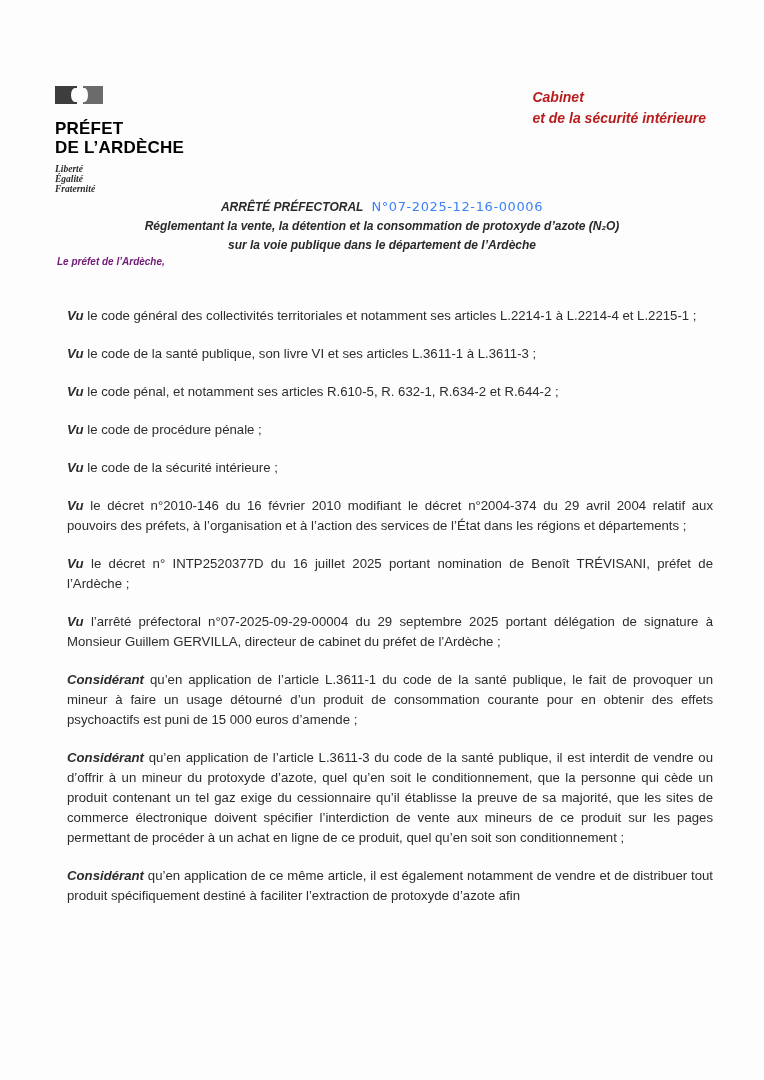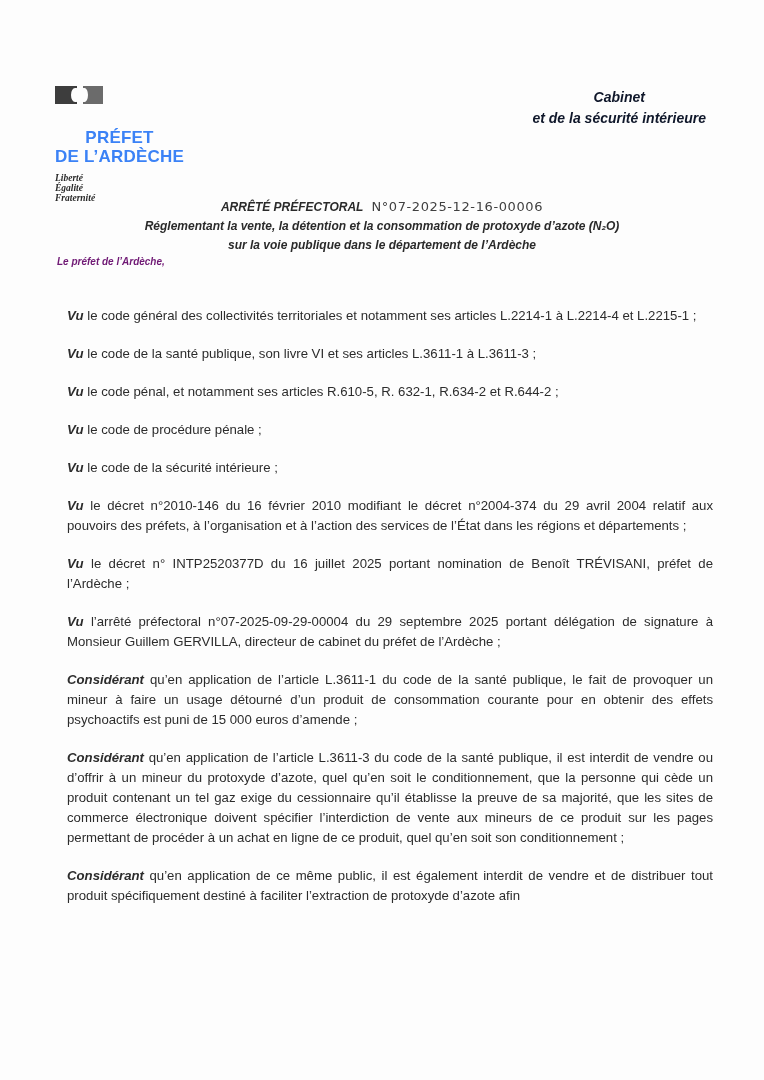--- a/index.html
+++ b/index.html
@@ -10,35 +10,35 @@
   
   .logo { position: absolute; left: 55px; top: 86px; }
   .emblem { display: flex; width: 50px; height: 18px; }
   .emblem .l { width: 22px; height: 18px; background: #3d3d3d; position: relative; }
   .emblem .l::after { content: ""; position: absolute; right: -2px; top: 2px; width: 8px; height: 14px;
                       background: #fdfdfd; border-radius: 60% 40% 40% 60%; }
   .emblem .gap { width: 6px; }
   .emblem .r { width: 20px; height: 18px; background: #6b6b6b; position: relative; }
   .emblem .r::before { content: ""; position: absolute; left: -2px; top: 2px; width: 7px; height: 14px;
                        background: #fdfdfd; border-radius: 40% 60% 60% 40%; }
-  .logo-title { font-weight: bold; font-size: 17px; line-height: 19px; color: #3b82f6; margin-top: 24px; letter-spacing: 0.2px; text-align: center; }
+  .logo-title { font-weight: bold; font-size: 17px; line-height: 19px; color: #000000; margin-top: 15px; letter-spacing: 0.2px; }
   .motto { font-family: "Liberation Serif", serif; font-style: italic; font-weight: bold;
            font-size: 9.5px; line-height: 10px; color: #2a2a2a; margin-top: 7px; }
 
   
-  .service { position: absolute; right: 58px; top: 87px; text-align: center;
-             font-style: italic; font-weight: bold; font-size: 14px; line-height: 21px; color: #0f172a; }
+  .service { position: absolute; right: 58px; top: 87px; text-align: left;
+             font-style: italic; font-weight: bold; font-size: 14px; line-height: 21px; color: #b91c1c; }
 
   
   .title-block { position: absolute; left: 0; width: 764px; top: 197px; text-align: center;
                  font-style: italic; font-weight: bold; font-size: 12px; line-height: 19px; color: #2a2a2a; }
   .title-line { position: relative; }
   .arrete-label { }
   .handwritten { font-family: "DejaVu Sans", sans-serif; font-style: normal; font-weight: normal;
-                 color: #404040; font-size: 13px; letter-spacing: 0.6px; margin-left: 8px; }
+                 color: #3b82f6; font-size: 13px; letter-spacing: 0.6px; margin-left: 8px; }
 
   .prefect { position: absolute; left: 57px; top: 256px; font-style: italic; font-weight: bold;
              font-size: 10px; color: #701a75; }
 
   
   .body { position: absolute; left: 67px; top: 306px; width: 646px; font-size: 13.2px; line-height: 20px; color: #2c2c2c; }
   .para { margin: 0 0 18px 0; text-align: justify; }
   .para .lead { font-style: italic; font-weight: bold; }
   sup { font-size: 8px; line-height: 0; }
 </style>
@@ -83,15 +83,15 @@
     <p class="para"><span class="lead">Vu</span><span> le code général des collectivités territoriales et notamment ses articles L.2214-1 à L.2214-4 et L.2215-1 ;</span></p>
     <p class="para"><span class="lead">Vu</span><span> le code de la santé publique, son livre VI et ses articles L.3611-1 à L.3611-3 ;</span></p>
     <p class="para"><span class="lead">Vu</span><span> le code pénal, et notamment ses articles R.610-5, R. 632-1, R.634-2 et R.644-2 ;</span></p>
     <p class="para"><span class="lead">Vu</span><span> le code de procédure pénale ;</span></p>
     <p class="para"><span class="lead">Vu</span><span> le code de la sécurité intérieure ;</span></p>
     <p class="para"><span class="lead">Vu</span><span> le décret n°2010-146 du 16 février 2010 modifiant le décret n°2004-374 du 29 avril 2004 relatif aux pouvoirs des préfets, à l’organisation et à l’action des services de l’État dans les régions et départements ;</span></p>
     <p class="para"><span class="lead">Vu</span><span> le décret n° INTP2520377D du 16 juillet 2025 portant nomination de Benoît TRÉVISANI, préfet de l’Ardèche ;</span></p>
     <p class="para"><span class="lead">Vu</span><span> l’arrêté préfectoral n°07-2025-09-29-00004 du 29 septembre 2025 portant délégation de signature à Monsieur Guillem GERVILLA, directeur de cabinet du préfet de l’Ardèche ;</span></p>
     <p class="para"><span class="lead">Considérant</span><span> qu’en application de l’article L.3611-1 du code de la santé publique, le fait de provoquer un mineur à faire un usage détourné d’un produit de consommation courante pour en obtenir des effets psychoactifs est puni de 15 000 euros d’amende ;</span></p>
     <p class="para"><span class="lead">Considérant</span><span> qu’en application de l’article L.3611-3 du code de la santé publique, il est interdit de vendre ou d’offrir à un mineur du protoxyde d’azote, quel qu’en soit le conditionnement, que la personne qui cède un produit contenant un tel gaz exige du cessionnaire qu’il établisse la preuve de sa majorité, que les sites de commerce électronique doivent spécifier l’interdiction de vente aux mineurs de ce produit sur les pages permettant de procéder à un achat en ligne de ce produit, quel qu’en soit son conditionnement ;</span></p>
-    <p class="para"><span class="lead">Considérant</span><span> qu’en application de ce même public, il est également interdit de vendre et de distribuer tout produit spécifiquement destiné à faciliter l’extraction de protoxyde d’azote afin</span></p>
+    <p class="para"><span class="lead">Considérant</span><span> qu’en application de ce même article, il est également notamment de vendre et de distribuer tout produit spécifiquement destiné à faciliter l’extraction de protoxyde d’azote afin</span></p>
   </div>
 </div>
 
 </body></html>

